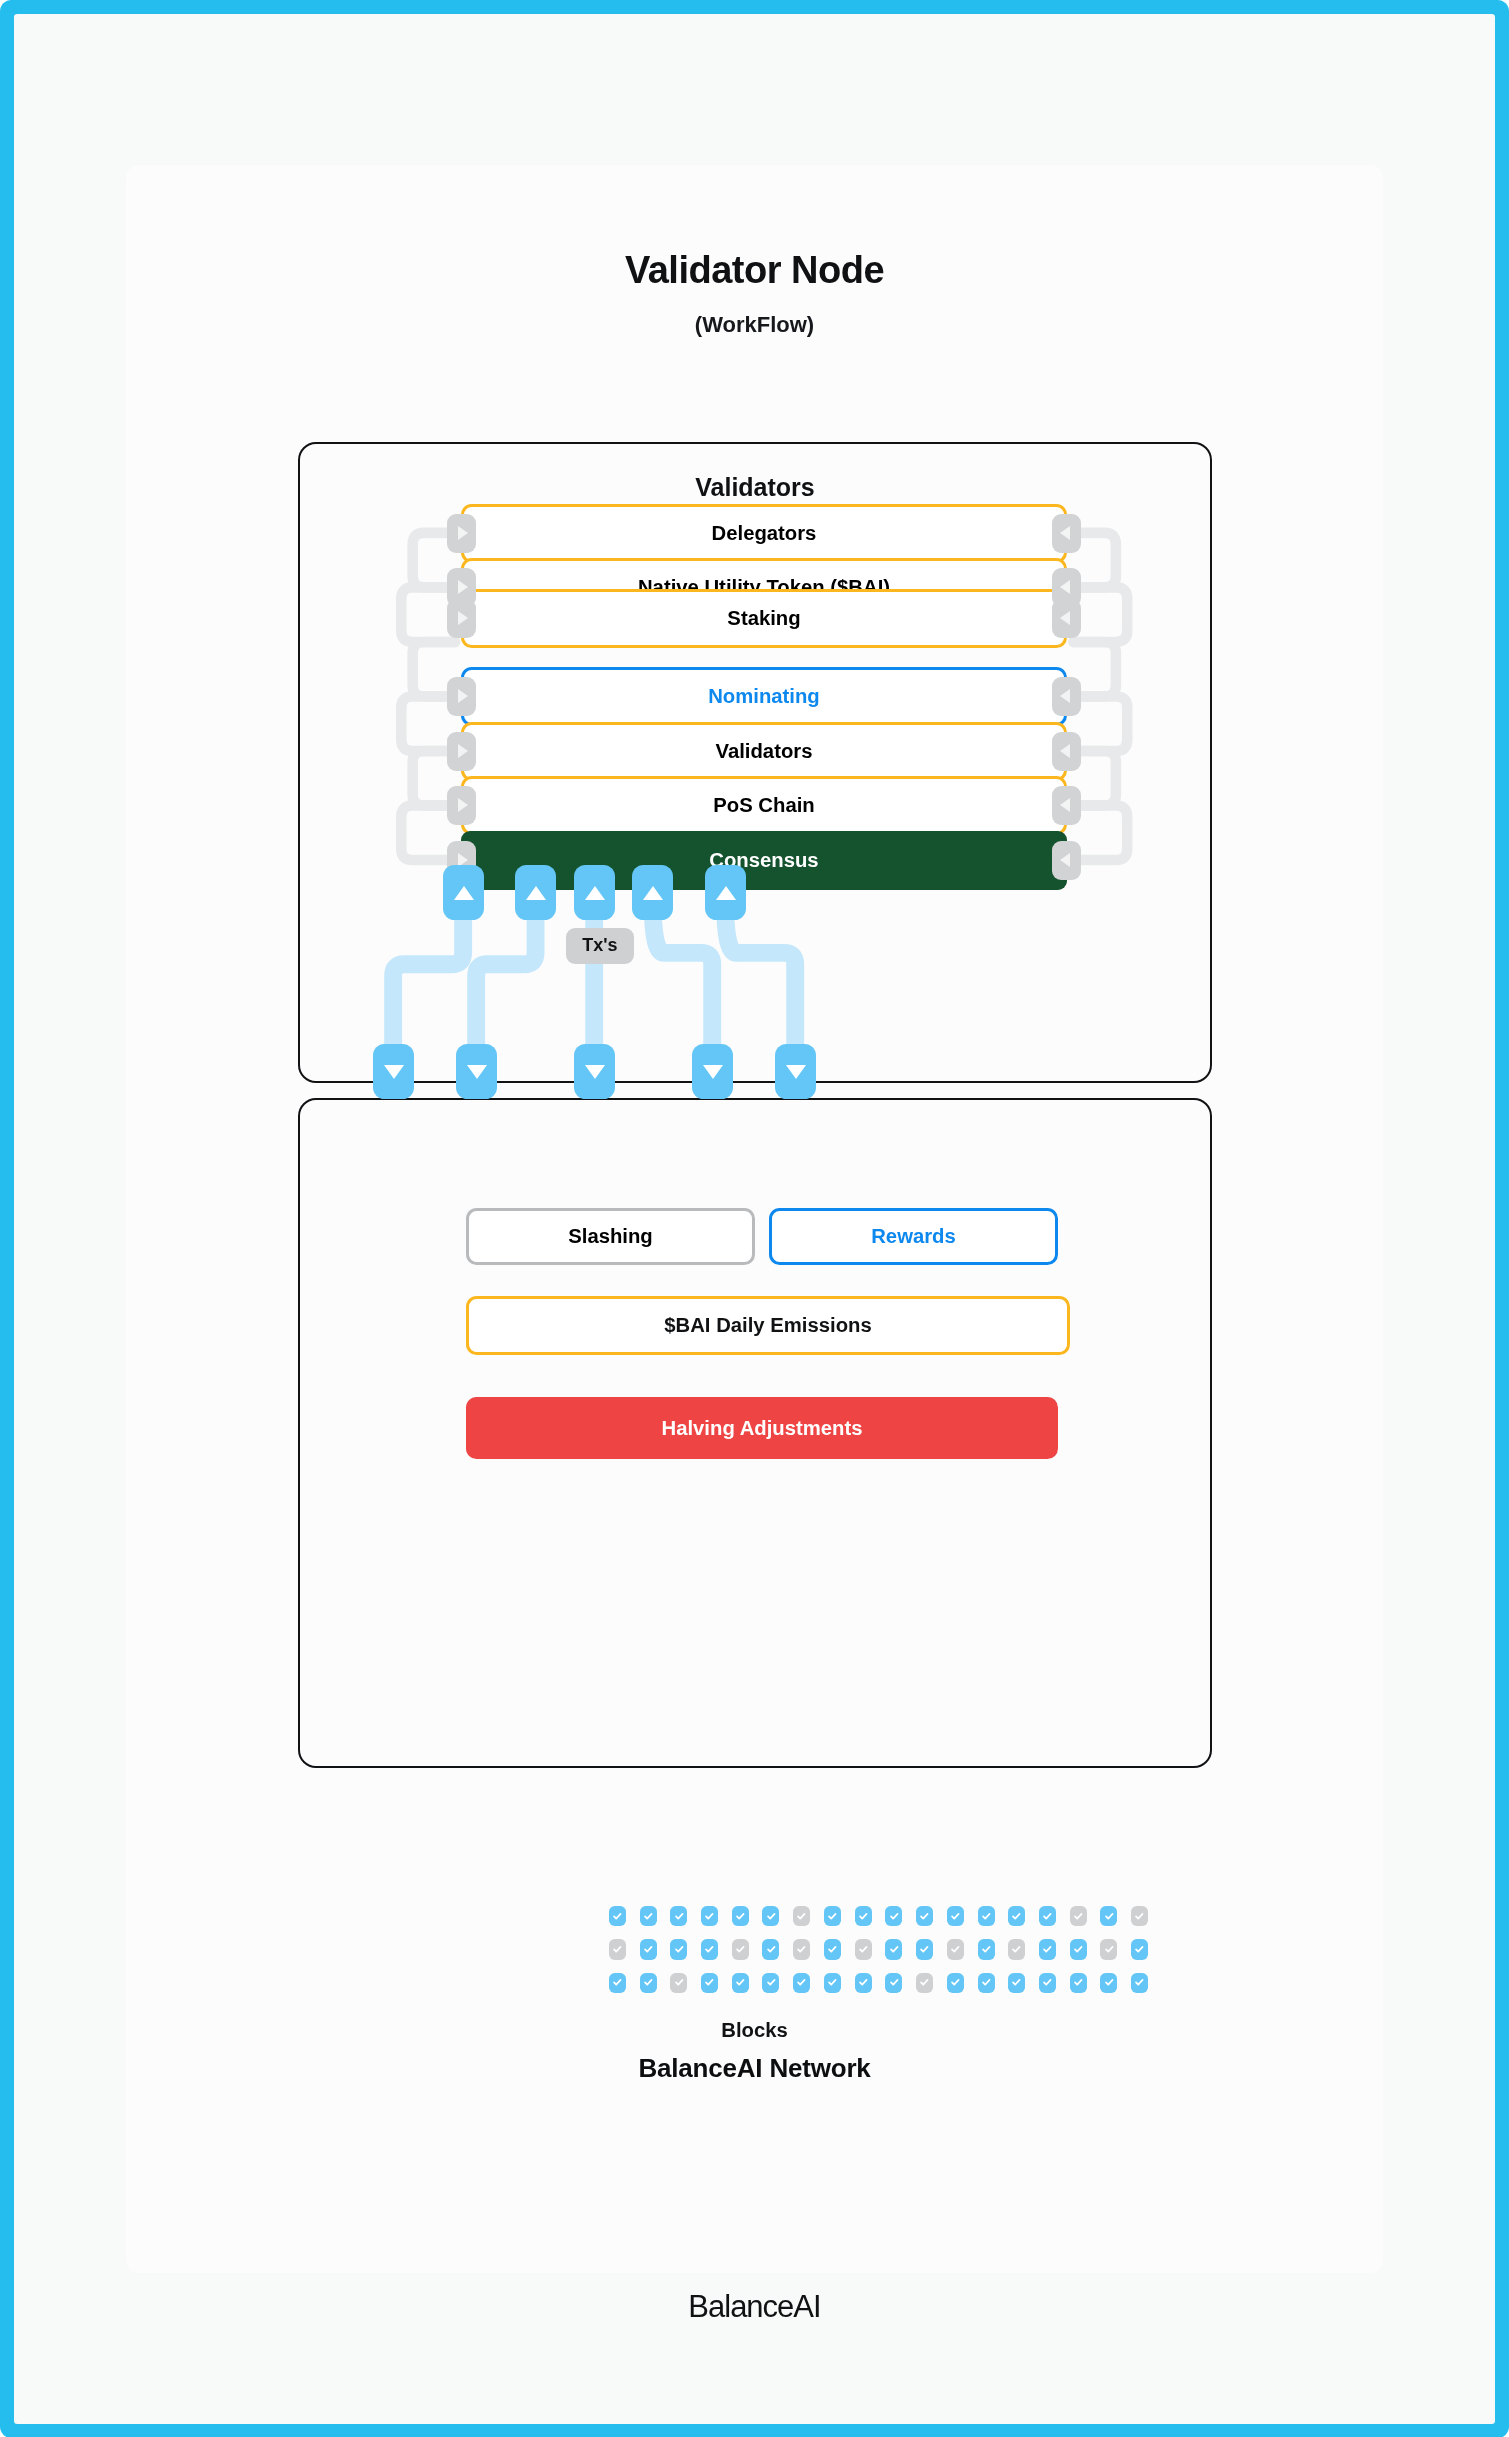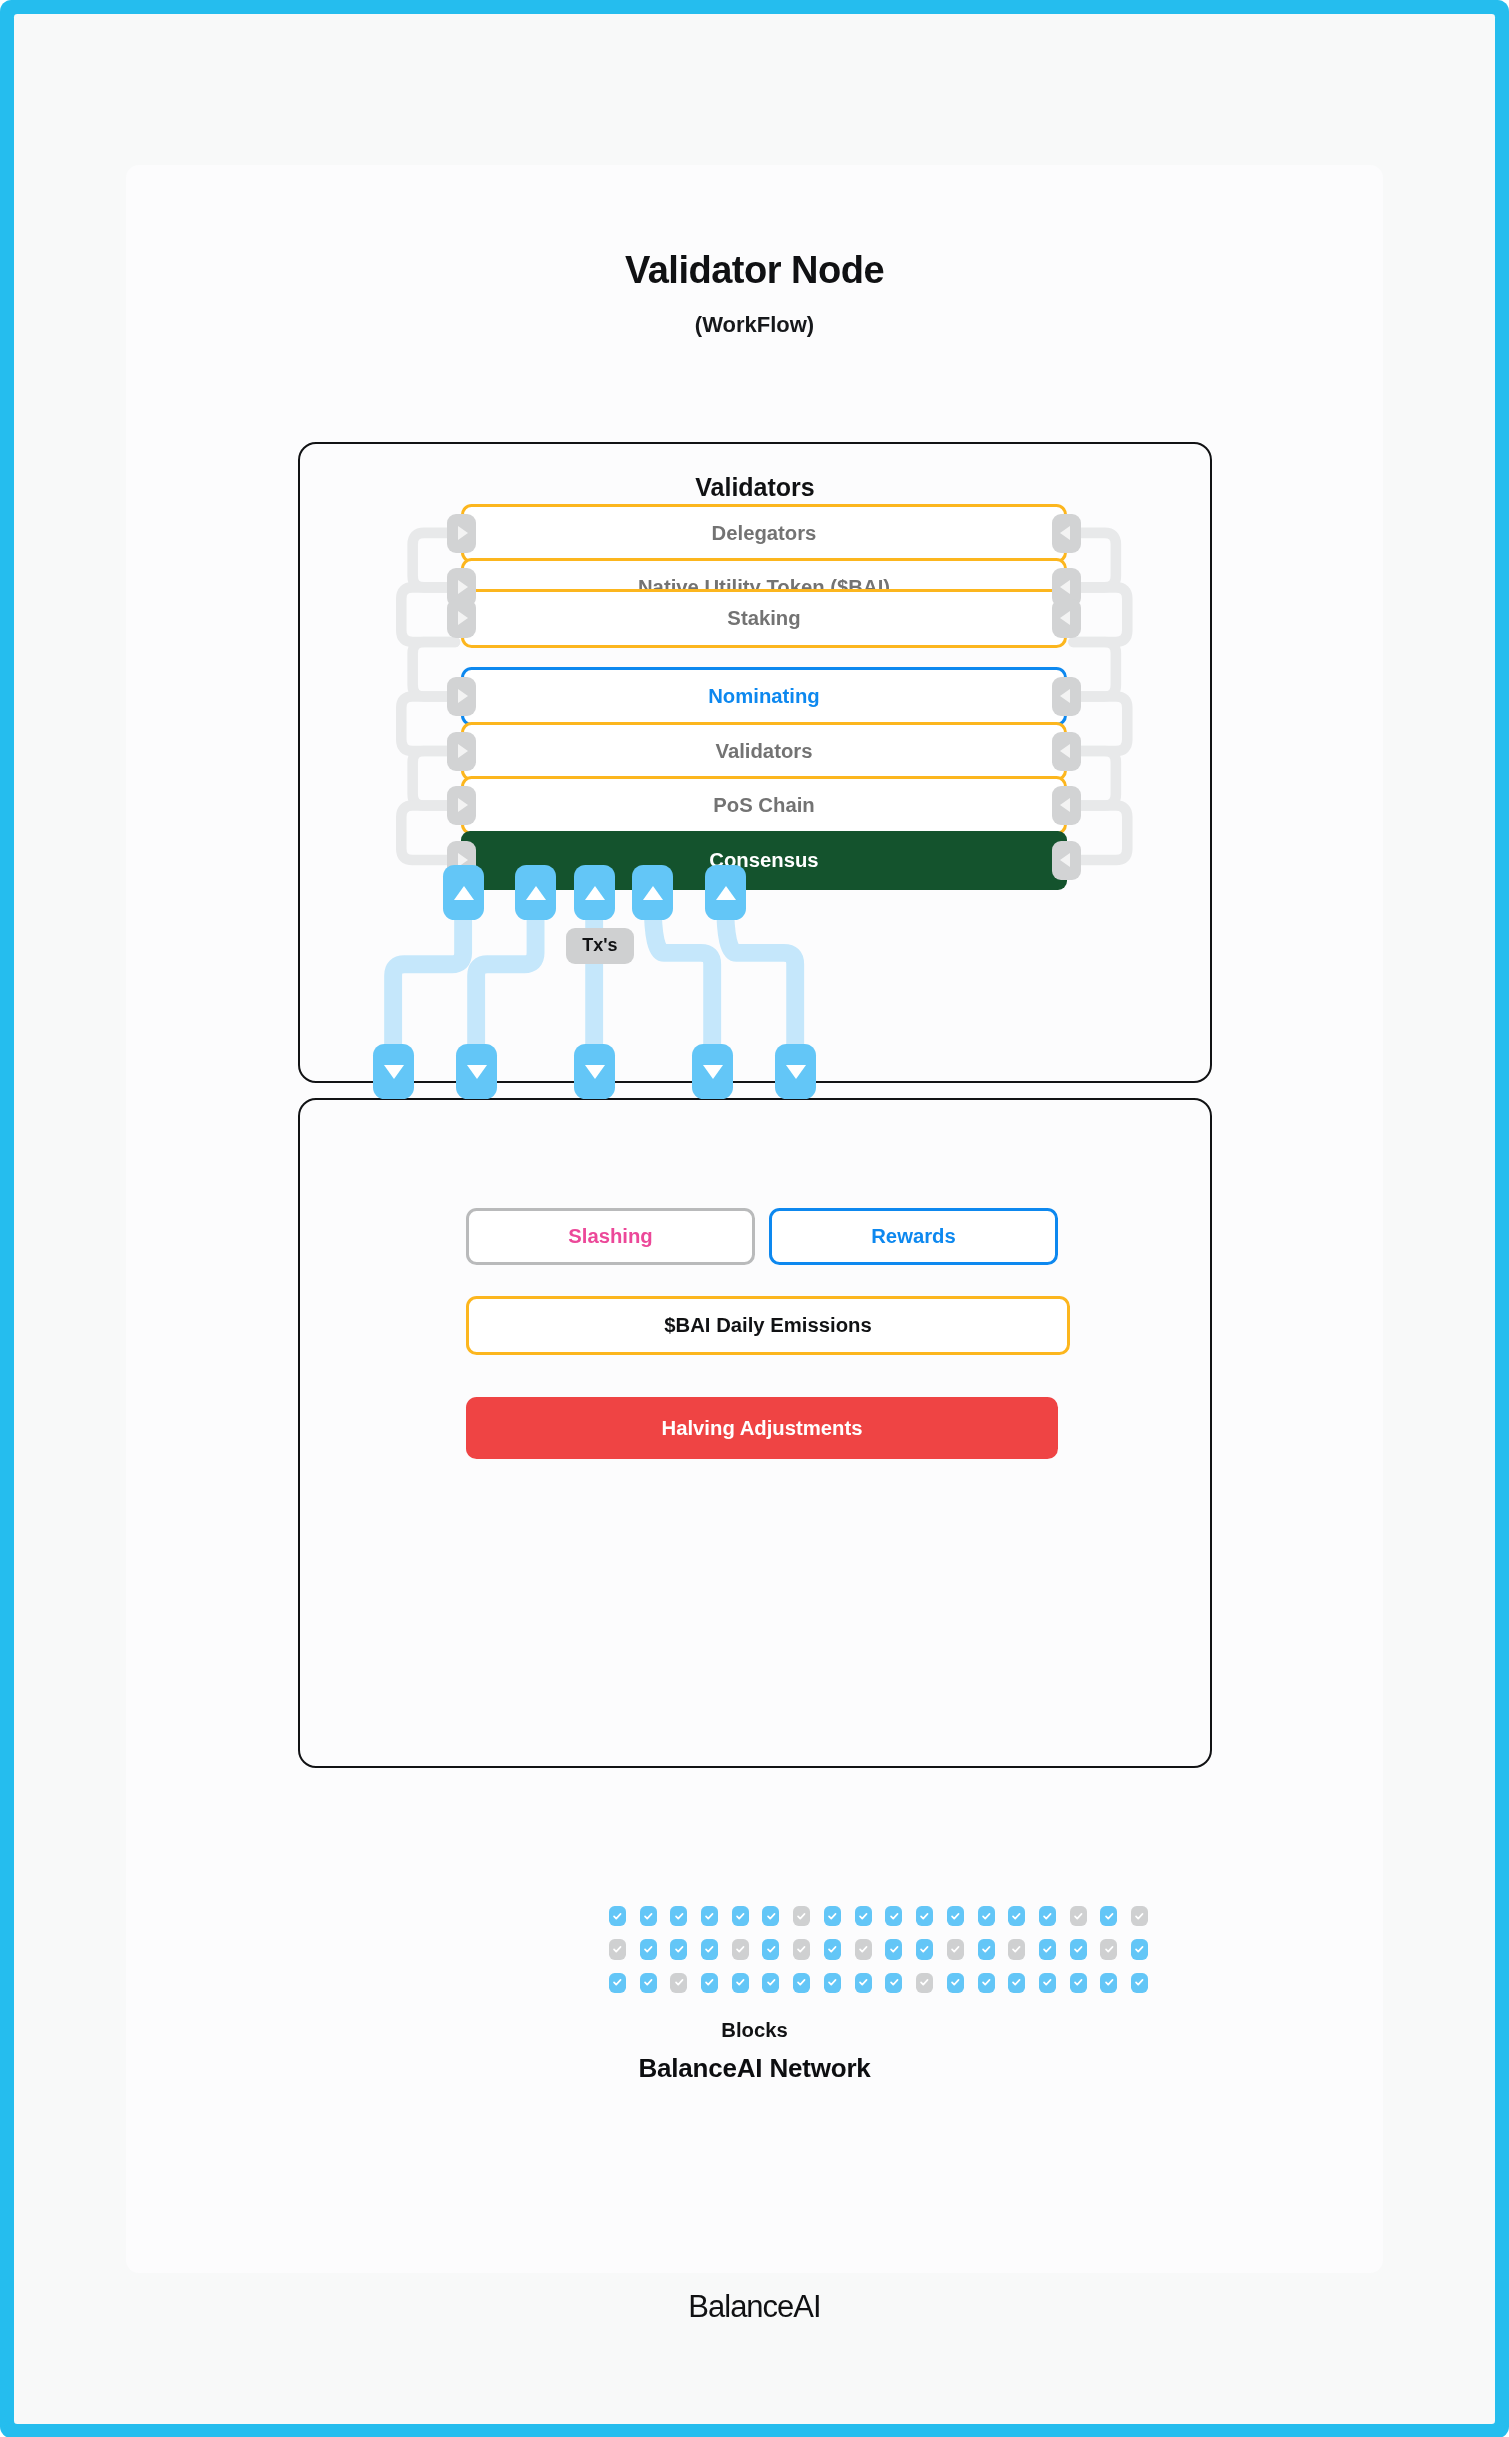--- a/index.html
+++ b/index.html
@@ -74,21 +74,21 @@
     width: 606px;
     height: 59px;
   }
   .box {
     position: absolute; inset: 0;
     border-radius: 10.6px;
     display: flex; align-items: center; justify-content: center;
     font-size: 20.3px; font-weight: 700;
     background: #ffffff;
   }
-  .box.yellow { border: 3.3px solid #fcb61e; color: #737373; }
+  .box.yellow { border: 3.3px solid #fcb61e; color: #000000; }
   .box.yellow::after {
     content: ""; position: absolute;
     left: 8.1px; right: -9.8px; bottom: -9.8px; height: 19.5px;
     background: #fae1a5; border-radius: 10.6px; z-index: -1;
   }
   .box.blue-outline { border: 3.3px solid #0d88ef; color: #0d88ef; }
   .box.blue-solid {
     border: none; background: #14532d; color: #ffffff;
     border-radius: 9px;
   }
@@ -138,21 +138,21 @@
   }
 
   
   .pill {
     position: absolute;
     border-radius: 10.6px;
     background: #ffffff;
     display: flex; align-items: center; justify-content: center;
     font-size: 20.3px; font-weight: 700;
   }
-  .pill.gray  { border: 3.3px solid #b9babb; color: #ec4899; }
+  .pill.gray  { border: 3.3px solid #b9babb; color: #000000; }
   .pill.blue-outline { border: 3.3px solid #0d88ef; color: #0d88ef; text-align: center; }
   .pill.yellow { border: 3.3px solid #fcb61e; color: #111214; }
   .pill.yellow::after {
     content: ""; position: absolute;
     left: 8.1px; right: -9.8px; bottom: -9.8px; height: 19.5px;
     background: #fae1a5; border-radius: 10.6px; z-index: -1;
   }
   .pill.blue-solid { border: none; background: #ef4444; color: #ffffff; }
 
   

